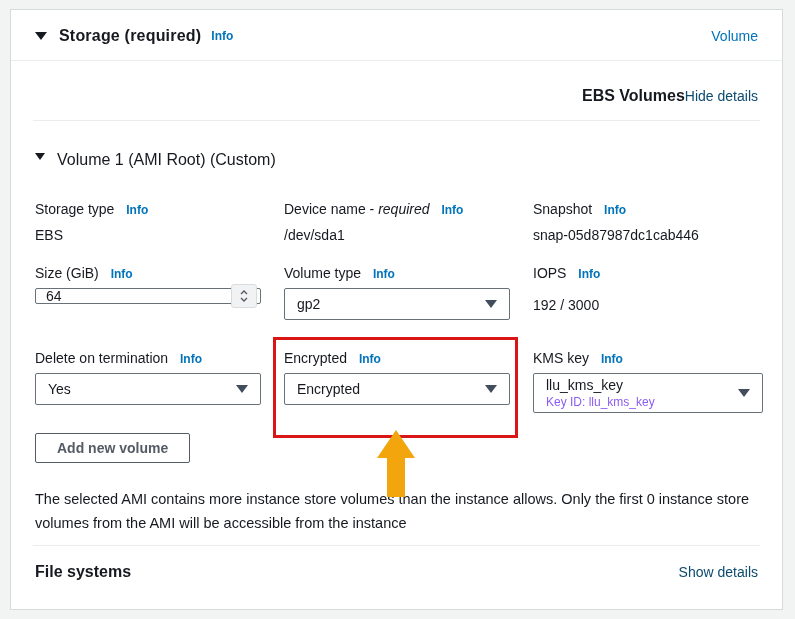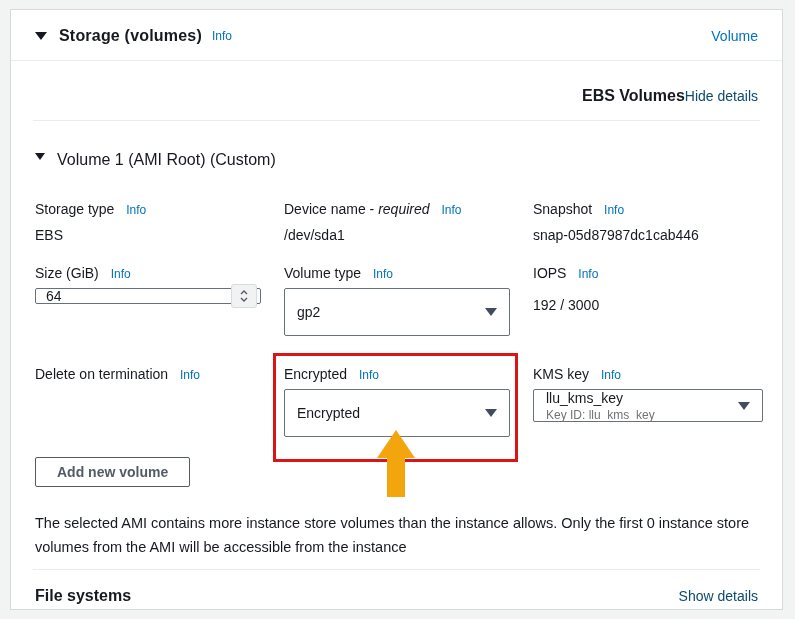--- a/index.html
+++ b/index.html
@@ -24,21 +24,21 @@
     border-bottom:1px solid #eaeded;
   }
   .caret-down {
     width:0; height:0;
     border-left:6px solid transparent;
     border-right:6px solid transparent;
     border-top:8px solid #16191f;
     display:inline-block;
   }
   .section-title { font-size:16px; font-weight:bold; margin-left:12px; letter-spacing:.2px; }
-  .info-link { font-size:12px; font-weight:normal; color:#0073bb; margin-left:10px; }
+  .info-link { font-size:12px; font-weight:bold; color:#0073bb; margin-left:10px; }
   .mode-link { margin-left:auto; color:#0073bb; font-size:14px; }
   
   .section-body { padding:0 22px; position:relative; }
   .ebs-header {
     display:flex; align-items:center; justify-content:flex-end;
     padding:26px 2px 15px 2px;
     border-bottom:1px solid #eaeded;
   }
   .sub-title { font-size:16px; font-weight:bold; }
   .blue-link { color:#0c4a6e; font-size:14px; }
@@ -74,32 +74,32 @@
     background:transparent;
   }
   .stepper {
     width:26px; height:24px;
     background:#f1f2f3; border:1px solid #d9dcdc; border-radius:3px;
     display:flex; flex-direction:column; align-items:center; justify-content:center;
     cursor:pointer;
   }
   .select {
     display:flex; align-items:center; justify-content:space-between;
-    height:48px; border:1px solid #687078; border-radius:2px;
+    height:32px; border:1px solid #687078; border-radius:2px;
     background:#fff; padding:0 12px; font-size:14px; cursor:pointer;
   }
-  .select-tall { height:33px; }
+  .select-tall { height:40px; }
   .select .sel-caret {
     width:0; height:0;
     border-left:6px solid transparent;
     border-right:6px solid transparent;
     border-top:8px solid #414d5c;
   }
   .sel-text-group { display:flex; flex-direction:column; justify-content:center; }
-  .sel-sub { font-size:12px; color:#737373; margin-top:2px; }
+  .sel-sub { font-size:12px; color:#8b5cf6; margin-top:2px; }
   
   .encrypted-wrap { position:relative; }
   .red-box {
     position:absolute; left:-11px; right:-8px; top:-13px; bottom:-25px;
     border:3px solid #d91515; pointer-events:none;
   }
   .annot-arrow { position:absolute; left:366px; top:420px; width:38px; height:67px; pointer-events:none; }
   .arrow-head {
     width:0; height:0; margin:0 auto;
     border-left:19px solid transparent;
@@ -128,21 +128,21 @@
     display:flex; align-items:center; justify-content:space-between;
   }
 </style>
 </head>
 <body>
 
 <div class="card">
 
   <div class="section-header">
     <span class="caret-down"></span>
-    <span class="section-title">Storage (volumes)</span>
+    <span class="section-title">Storage (required)</span>
     <a class="info-link">Info</a>
     <a class="mode-link">Volume</a>
   </div>
 
   <div class="section-body">
 
     <div class="ebs-header">
       <span class="sub-title">EBS Volumes</span>
       <a class="blue-link">Hide details</a>
     </div>
@@ -211,20 +211,24 @@
         <div class="value-aligned">192 / 3000</div>
       </div>
     </div>
 
     <div class="grid row-selects">
       <div class="field">
         <div class="label-row">
           <span>Delete on termination</span>
           <a class="info-link">Info</a>
         </div>
+        <div class="control select">
+          <span>Yes</span>
+          <span class="sel-caret"></span>
+        </div>
       </div>
       <div class="field encrypted-wrap">
         <div class="red-box"></div>
         <div class="label-row">
           <span>Encrypted</span>
           <a class="info-link">Info</a>
         </div>
         <div class="control select">
           <span>Encrypted</span>
           <span class="sel-caret"></span>

